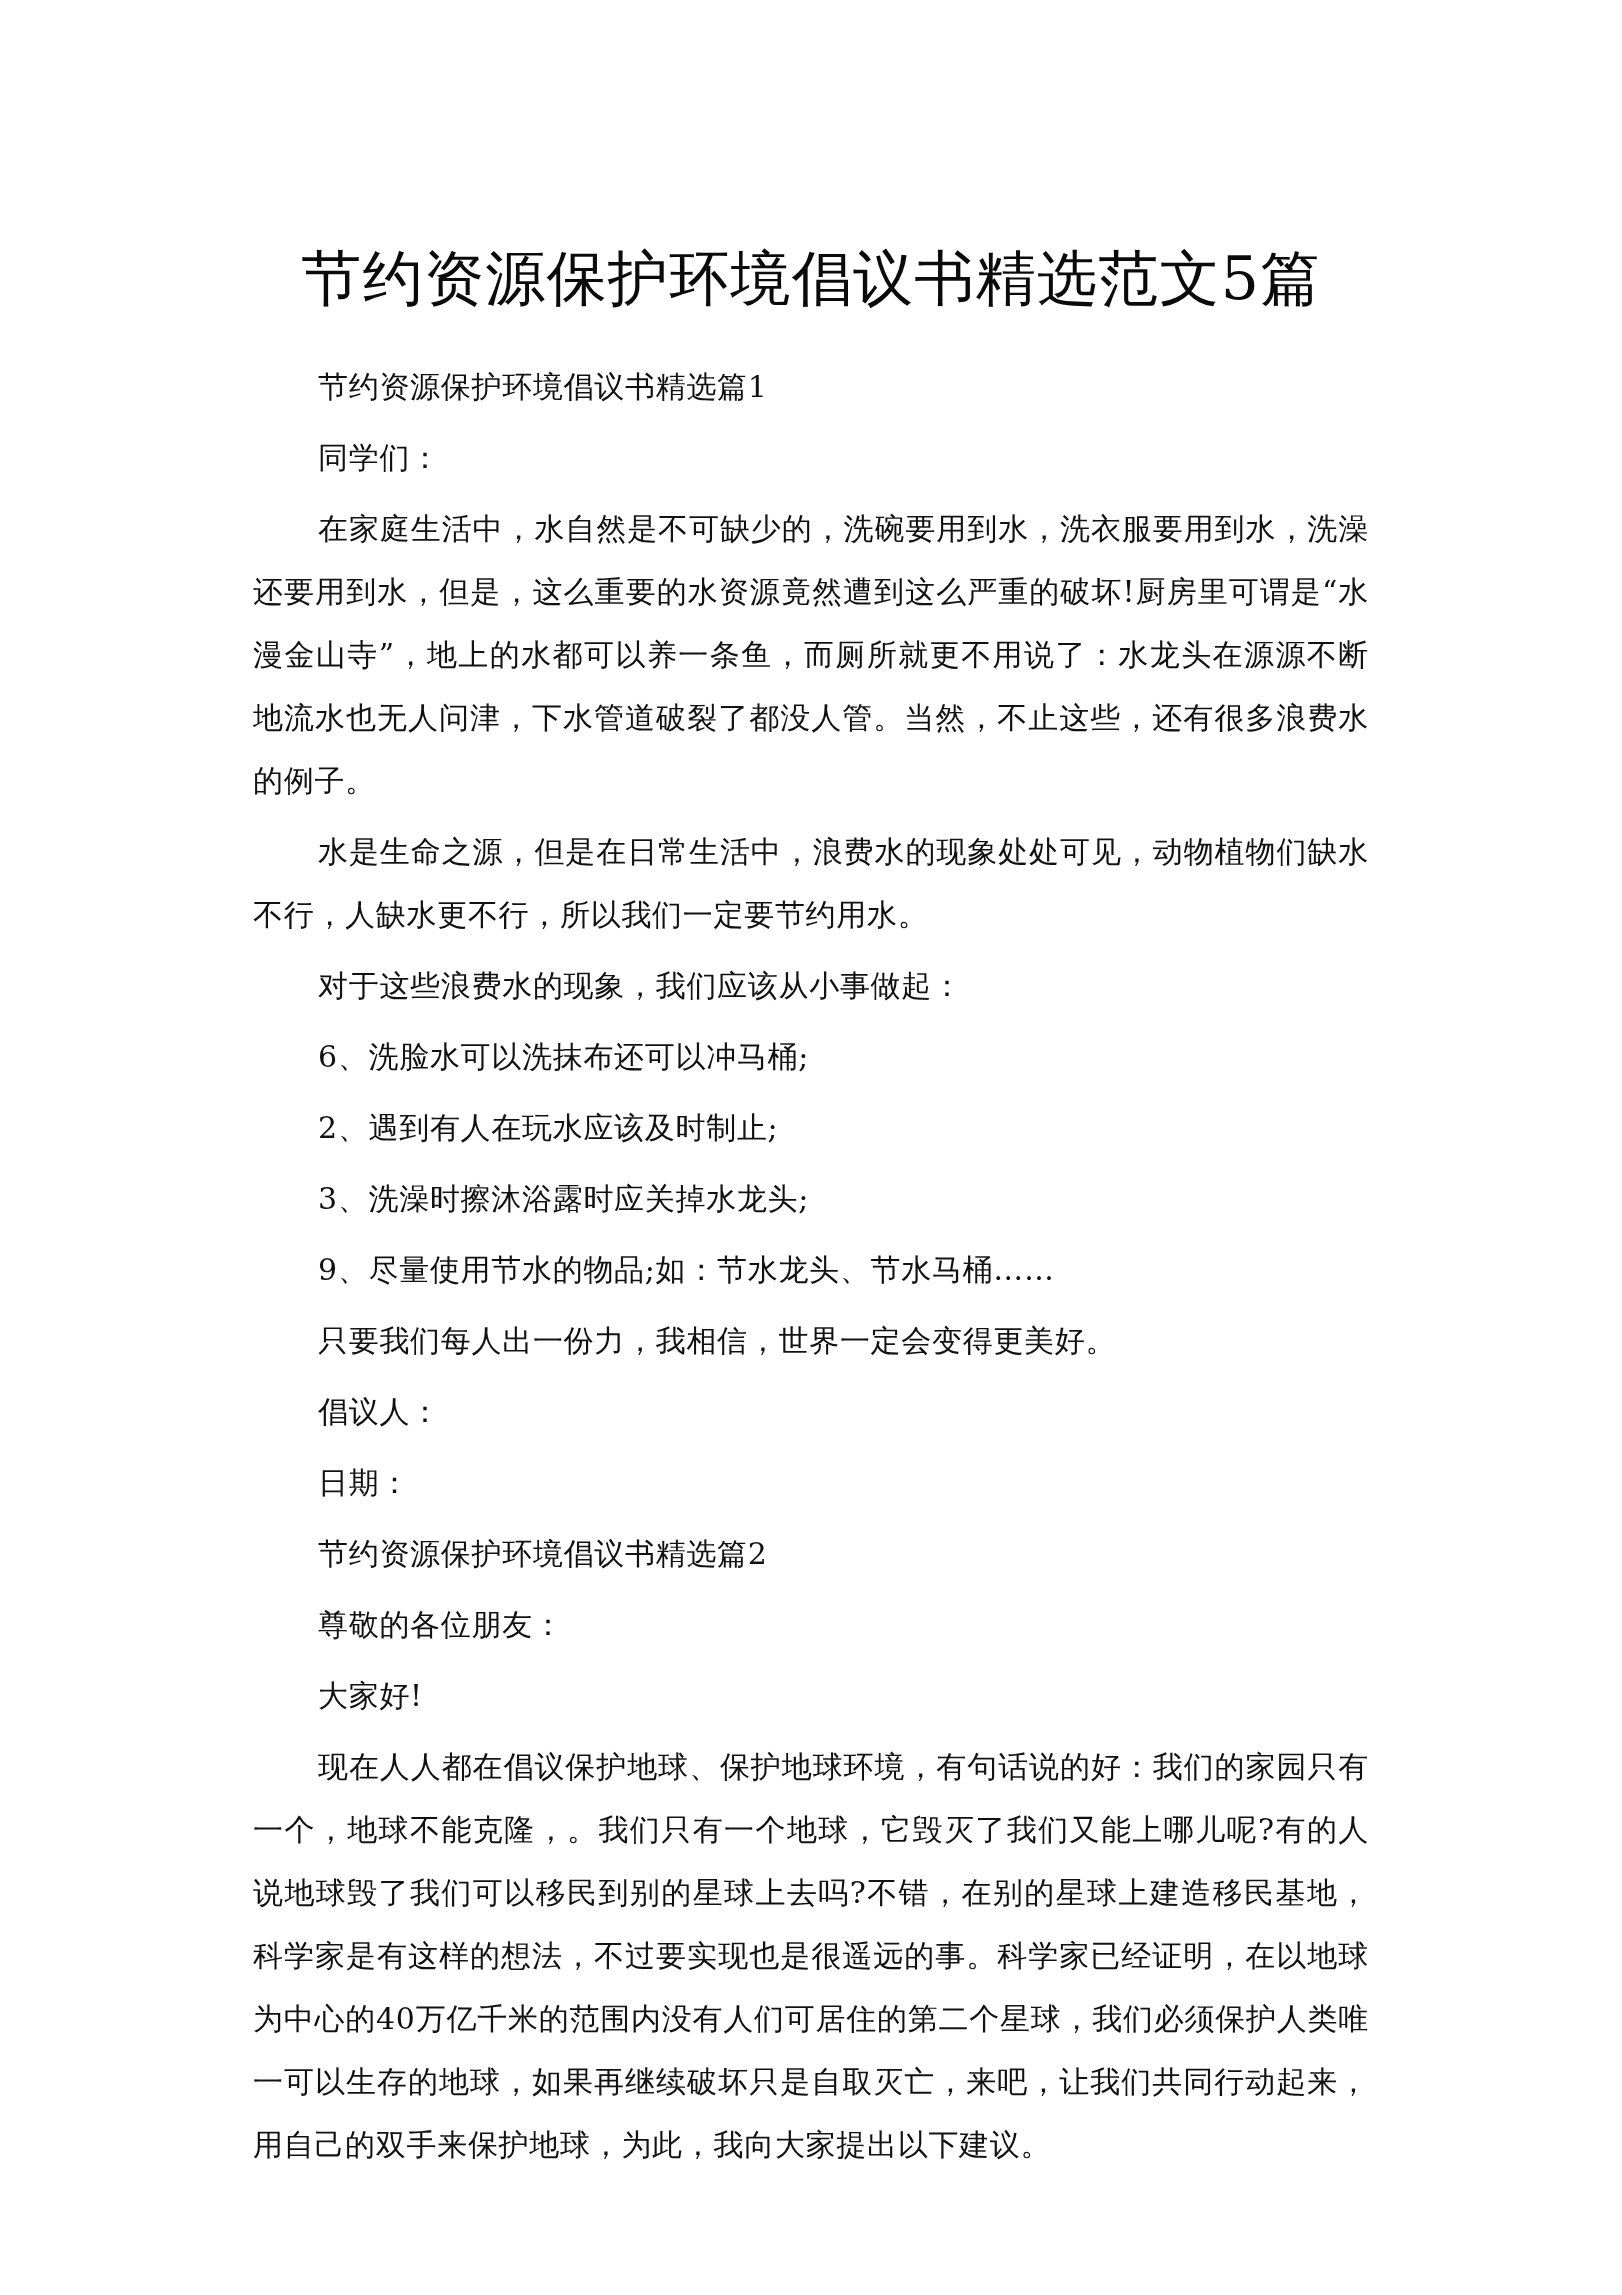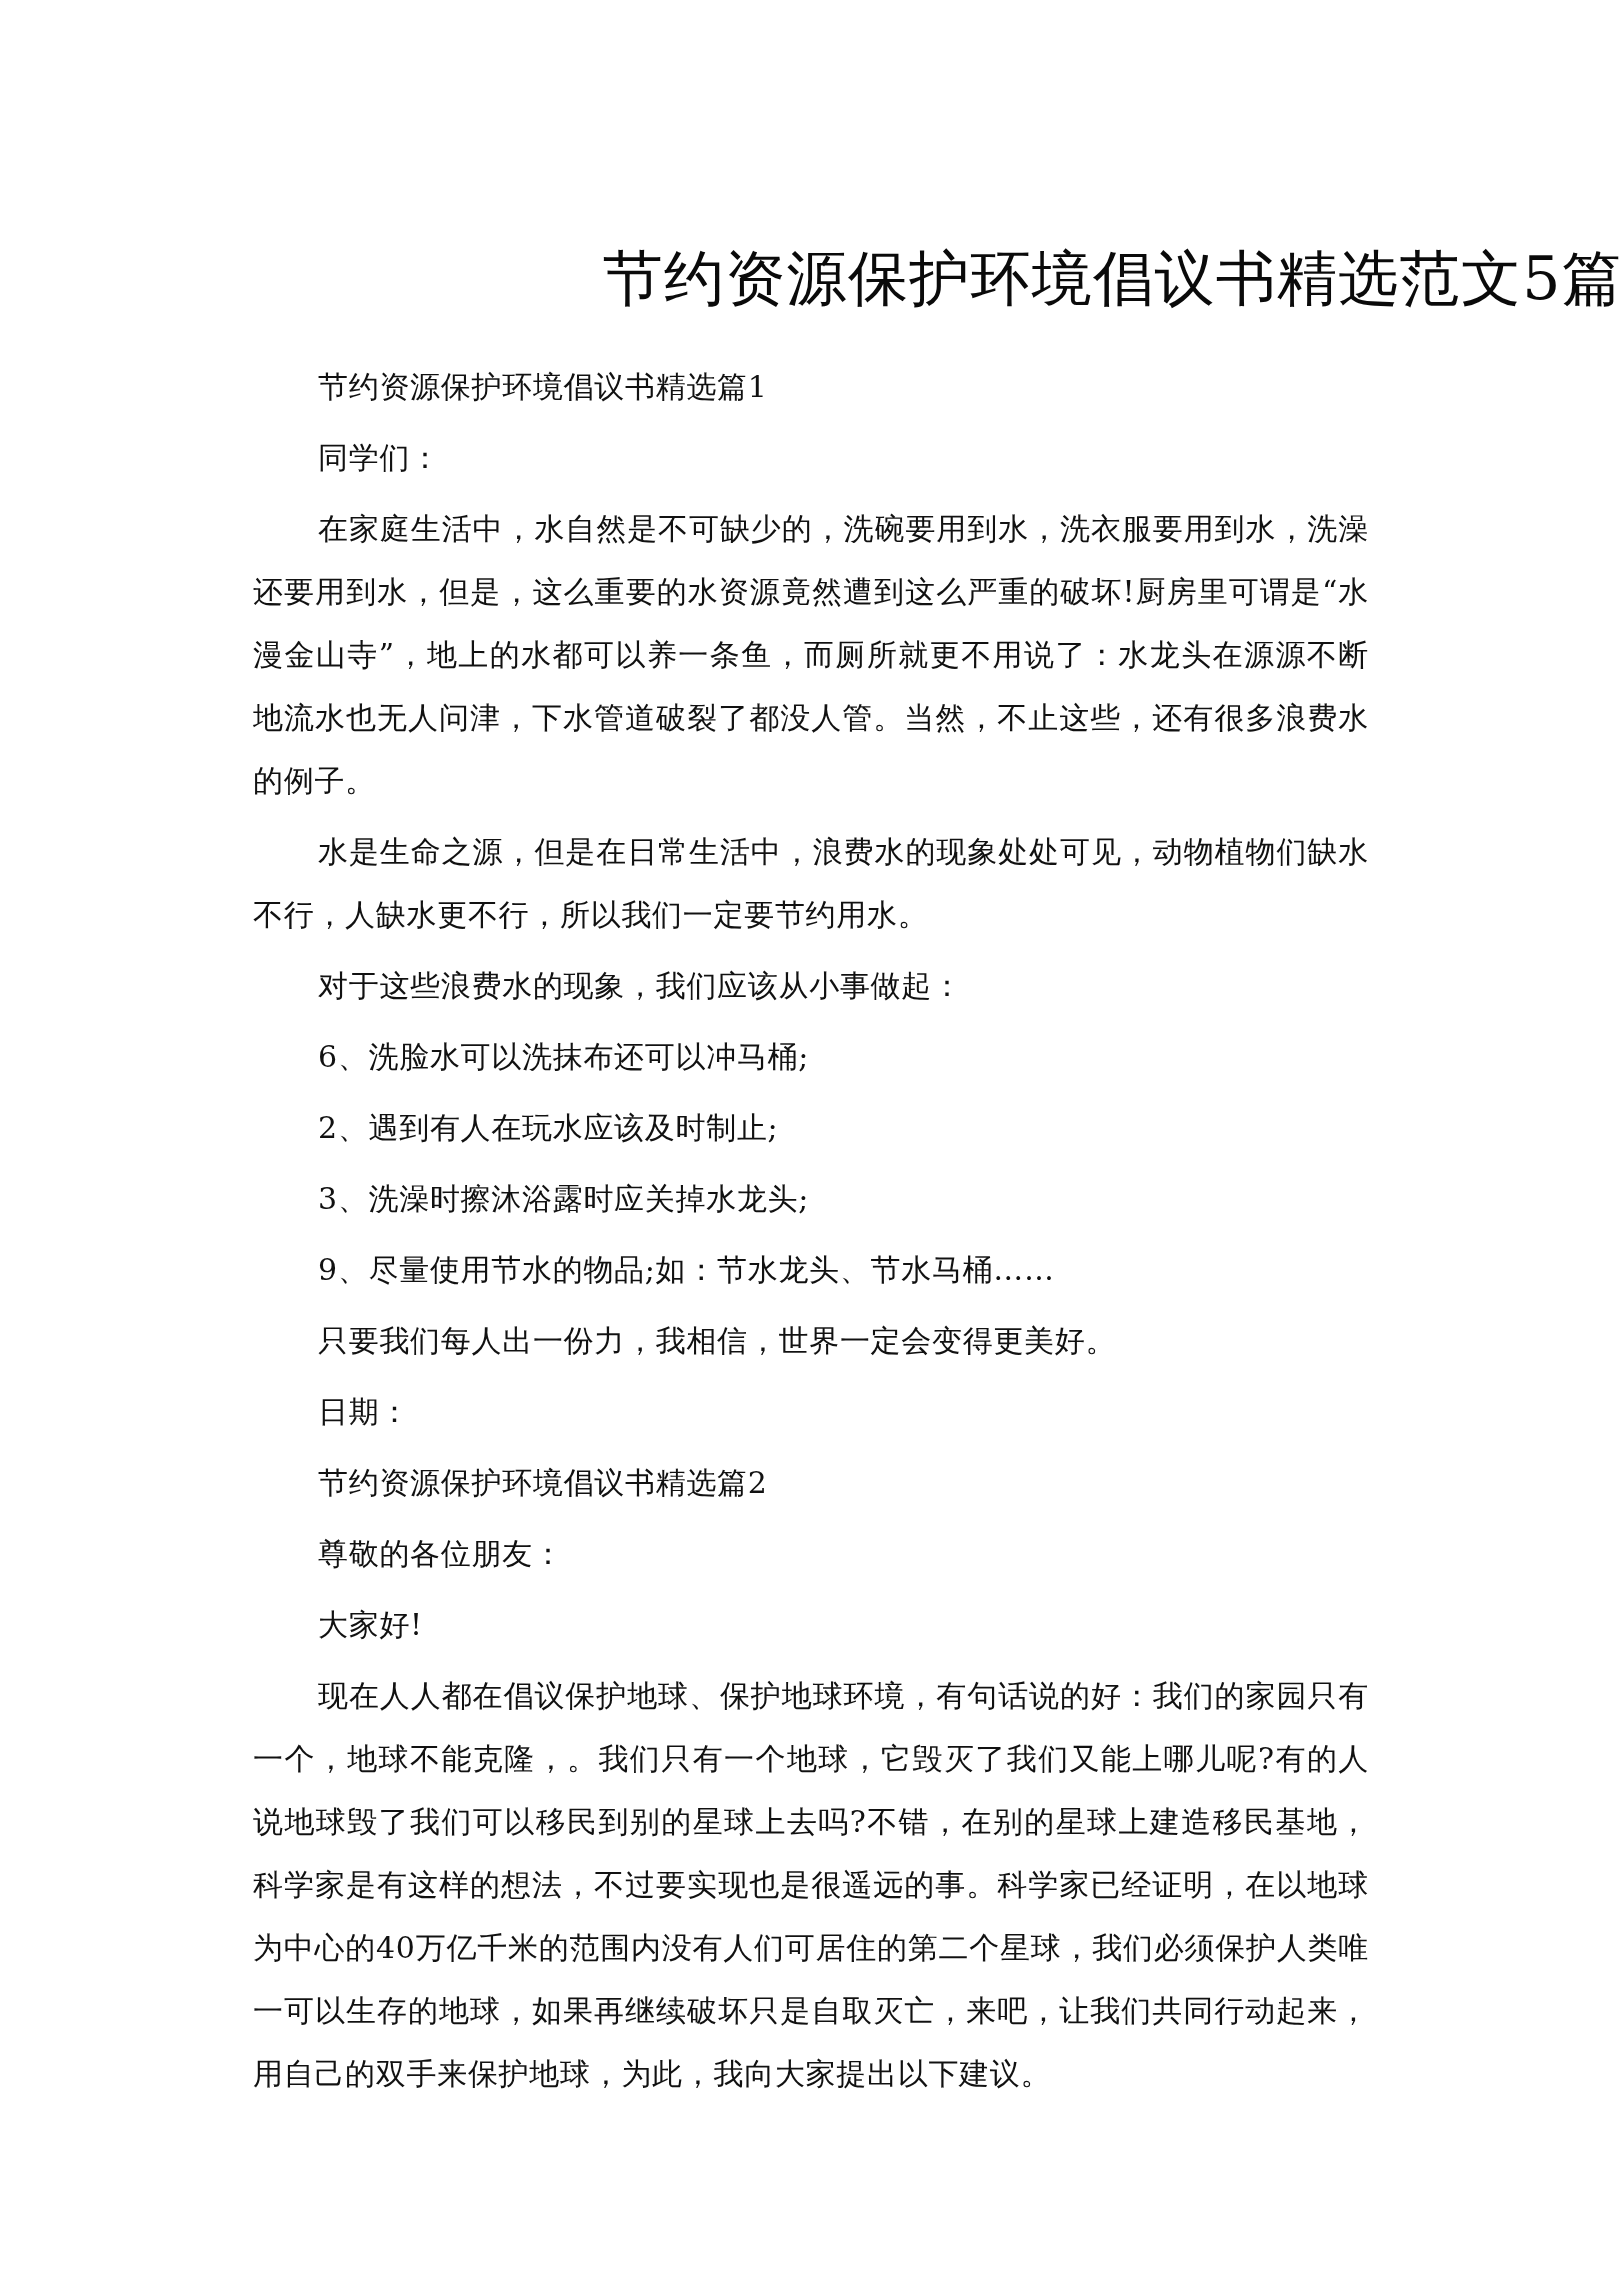--- a/index.html
+++ b/index.html
@@ -21,21 +21,21 @@
       top: 0;
       width: 1623px;
       height: 2295px;
       background: #ffffff;
     }
     .title {
       position: absolute;
       left: 0;
       width: 1623px;
       top: 196px;
-      text-align: right;
+      text-align: center;
       font-size: 60px;
       line-height: 85px;
       letter-spacing: 1.3px;
       font-weight: normal;
       color: #0a0a0a;
     }
     .body {
       position: absolute;
       left: 245px;
       top: 347px;
@@ -66,20 +66,21 @@
     <p class="p indent">节约资源保护环境倡议书精选篇1</p>
     <p class="p indent">同学们：</p>
     <p class="p indent last-justify">在家庭生活中，水自然是不可缺少的，洗碗要用到水，洗衣服要用到水，洗澡还要用到水，但是，这么重要的水资源竟然遭到这么严重的破坏!厨房里可谓是“水漫金山寺”，地上的水都可以养一条鱼，而厕所就更不用说了：水龙头在源源不断地流水也无人问津，下水管道破裂了都没人管。当然，不止这些，还有很多浪费水的例子。</p>
     <p class="p indent last-justify">水是生命之源，但是在日常生活中，浪费水的现象处处可见，动物植物们缺水不行，人缺水更不行，所以我们一定要节约用水。</p>
     <p class="p indent">对于这些浪费水的现象，我们应该从小事做起：</p>
     <p class="p indent">6、洗脸水可以洗抹布还可以冲马桶;</p>
     <p class="p indent">2、遇到有人在玩水应该及时制止;</p>
     <p class="p indent">3、洗澡时擦沐浴露时应关掉水龙头;</p>
     <p class="p indent">9、尽量使用节水的物品;如：节水龙头、节水马桶……</p>
     <p class="p indent">只要我们每人出一份力，我相信，世界一定会变得更美好。</p>
+    <p class="p indent">倡议人：</p>
     <p class="p indent">日期：</p>
     <p class="p indent">节约资源保护环境倡议书精选篇2</p>
     <p class="p indent">尊敬的各位朋友：</p>
     <p class="p indent">大家好!</p>
     <p class="p indent last-justify">现在人人都在倡议保护地球、保护地球环境，有句话说的好：我们的家园只有一个，地球不能克隆，。我们只有一个地球，它毁灭了我们又能上哪儿呢?有的人说地球毁了我们可以移民到别的星球上去吗?不错，在别的星球上建造移民基地，科学家是有这样的想法，不过要实现也是很遥远的事。科学家已经证明，在以地球为中心的40万亿千米的范围内没有人们可居住的第二个星球，我们必须保护人类唯一可以生存的地球，如果再继续破坏只是自取灭亡，来吧，让我们共同行动起来，用自己的双手来保护地球，为此，我向大家提出以下建议。</p>
   </div>
 </div>
 
 
 </body></html>

